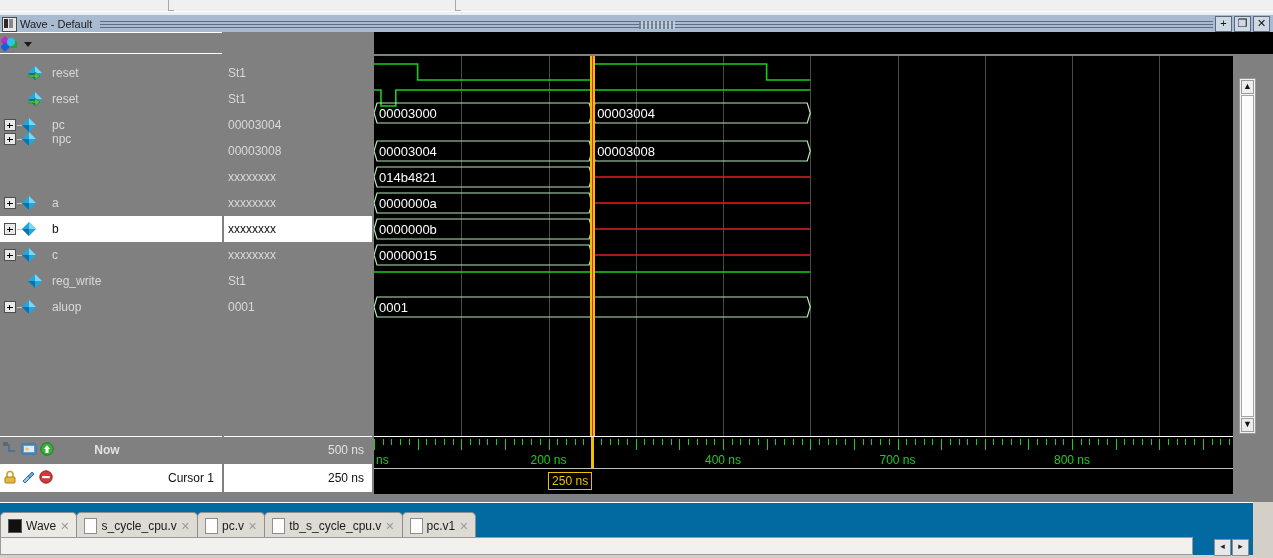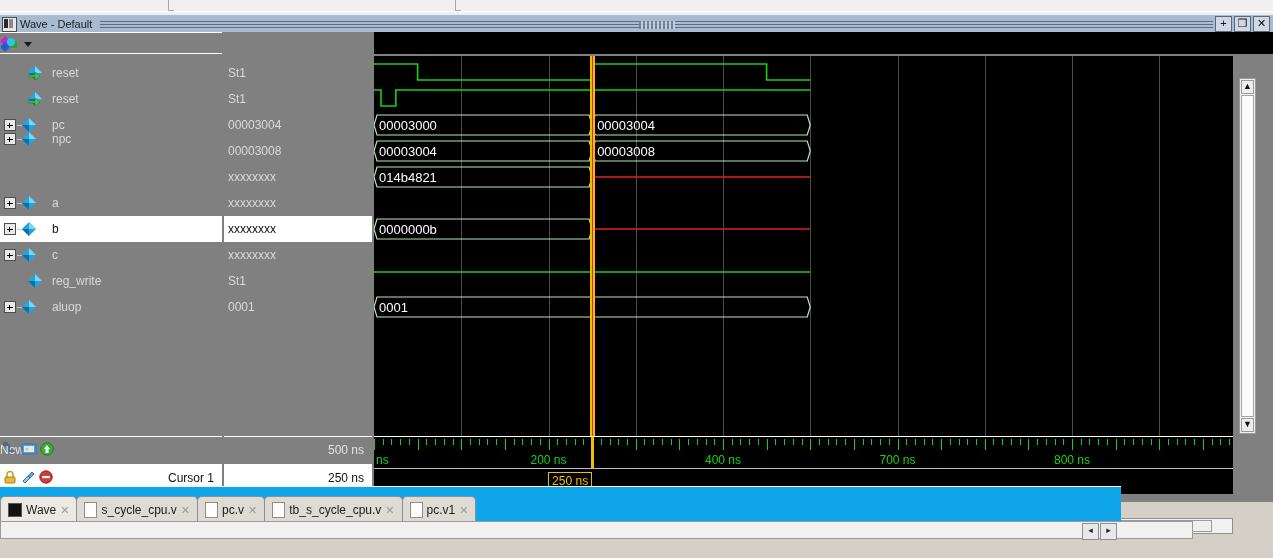--- a/index.html
+++ b/index.html
@@ -70,21 +70,21 @@
   .wv{position:absolute;left:0;width:859px;height:26px;}
   .cursorline{position:absolute;top:0;width:5px;height:380px;background:#f0c000;left:216px;z-index:5;}
   .cursorline i{position:absolute;left:2px;top:0;width:1px;height:380px;background:#e03000;display:block;}
   .gridline{position:absolute;top:0;width:1px;height:380px;background:#4a4a4a;}
 
   
   .infobar{position:absolute;left:0;top:404px;width:1273px;height:58px;}
   .ib-cell{position:absolute;box-sizing:border-box;background:#808080;border-top:1px solid #ffffff;
            color:#e2e2e2;font-size:12px;line-height:26px;}
   .ib-cell.white{background:#ffffff;color:#111111;}
-  .ib-l1{left:0;top:0;width:222px;height:44px;text-align:left;padding-right:8px;}
+  .ib-l1{left:0;top:0;width:222px;height:44px;text-align:center;padding-right:8px;font-weight:bold;}
   .ib-l2{left:0;top:28px;width:222px;height:28px;text-align:right;padding-right:8px;}
   .ib-v1{left:224px;top:0;width:148px;height:28px;text-align:right;padding-right:8px;}
   .ib-v2{left:224px;top:28px;width:148px;height:28px;text-align:right;padding-right:8px;}
   .ib-icons{position:absolute;display:flex;gap:3px;align-items:center;left:3px;}
 
   
   .timeline{position:absolute;left:374px;top:404px;width:859px;height:58px;background:#000000;
             border-top:1px solid #ffffff;box-sizing:border-box;overflow:hidden;}
   .tick{position:absolute;top:2px;width:1px;background:#18d018;}
   .tlabel{position:absolute;top:16px;color:#18d018;font-size:12px;transform:translateX(-50%);white-space:nowrap;}
@@ -100,21 +100,21 @@
             box-sizing:border-box;font-size:9px;line-height:12px;text-align:center;color:#222;cursor:pointer;}
   .sb-thumb{position:absolute;top:1px;height:12px;background:#efefef;border:1px solid #9b9b9b;box-sizing:border-box;cursor:pointer;}
 
   
   .vsb{position:absolute;left:1239px;top:46px;width:17px;height:356px;background:#f1f1f1;border:1px solid #9a9a9a;box-sizing:border-box;}
   .vsb-arrow{position:absolute;left:1px;width:13px;height:14px;background:#ececec;border:1px solid #9a9a9a;
              box-sizing:border-box;text-align:center;font-size:9px;line-height:11px;color:#111;cursor:pointer;}
   .vsb-thumb{position:absolute;left:1px;width:13px;background:#fbfbfb;border:1px solid #a5a5a5;box-sizing:border-box;cursor:pointer;}
 
   
-  .tabbar{position:absolute;left:0;top:486px;width:1121px;height:52px;background:#0ea5e9;border-top:1px solid #fff;}
+  .tabbar{position:absolute;left:0;top:502px;width:1253px;height:52px;background:#0369a1;border-top:1px solid #fff;}
   .tabs{position:absolute;left:0;top:8px;height:28px;display:flex;align-items:flex-end;}
   .tab{height:26px;display:flex;align-items:center;gap:4px;padding:0 7px;background:#dedbd4;
        border:1px solid #8f8f8f;border-bottom:none;border-radius:5px 5px 0 0;margin-right:-1px;
        font-size:12px;color:#1b1b1b;white-space:nowrap;cursor:pointer;}
   .tab.active{background:#ebe9e4;}
   .tab .fico{width:11px;height:14px;background:#fdfdfd;border:1px solid #8d8d8d;position:relative;flex:0 0 auto;}
   .tab .wico{width:12px;height:12px;background:#111;border:1px solid #555;position:relative;flex:0 0 auto;}
   .tab .x{color:#9a9a9a;font-size:11px;cursor:pointer;}
   .tabpane{position:absolute;left:0;top:34px;width:1193px;height:18px;background:#f2f1ef;border:1px solid #9a9a9a;box-sizing:border-box;}
   .tabnav{position:absolute;right:4px;top:36px;display:flex;gap:1px;}
@@ -288,40 +288,50 @@
         <div class="gridline" style="left: 523.5px;"></div>
         <div class="gridline" style="left: 610.75px;"></div>
         <div class="gridline" style="left: 698px;"></div>
         <div class="gridline" style="left: 785.25px;"></div>
         <div class="wv" style="top: 4px;"><svg width="859" height="26" viewBox="0 0 859 26">
             <path d="M0 4 L43.625 4 L43.625 20 L43.625 20 L218.125 20 L218.125 4 L218.125 4 L392.625 4 L392.625 20 L392.625 20 L436.25 20 " stroke="#18d018" stroke-width="1.6" fill="none"></path>
           </svg></div>
         <div class="wv" style="top: 30px;"><svg width="859" height="26" viewBox="0 0 859 26">
             <path d="M0 4 L6.98 4 L6.98 20 L6.98 20 L21.8125 20 L21.8125 4 L21.8125 4 L436.25 4 " stroke="#18d018" stroke-width="1.6" fill="none"></path>
           </svg></div>
-        <div class="wv" style="top: 56px;"><svg width="859" height="26" viewBox="0 0 859 26">
+        <div class="wv" style="top: 44px;"><svg width="859" height="26" viewBox="0 0 859 26">
             <polyline points="0,13 3,3 215.125,3 218.125,13 215.125,23 3,23 0,13" stroke="#b8e8b8" stroke-width="1.2" fill="none"></polyline>
             <text x="5" y="18" fill="#ffffff" font-size="13" font-family="&quot;Liberation Sans&quot;, sans-serif">00003000</text>
             <polyline points="218.125,13 221.125,3 433.25,3 436.25,13 433.25,23 221.125,23 218.125,13" stroke="#b8e8b8" stroke-width="1.2" fill="none"></polyline>
             <text x="223.125" y="18" fill="#ffffff" font-size="13" font-family="&quot;Liberation Sans&quot;, sans-serif">00003004</text>
           </svg></div>
         <div class="wv" style="top: 82px;"><svg width="859" height="26" viewBox="0 0 859 26">
             <polyline points="0,13 3,3 215.125,3 218.125,13 215.125,23 3,23 0,13" stroke="#b8e8b8" stroke-width="1.2" fill="none"></polyline>
             <text x="5" y="18" fill="#ffffff" font-size="13" font-family="&quot;Liberation Sans&quot;, sans-serif">00003004</text>
             <polyline points="218.125,13 221.125,3 433.25,3 436.25,13 433.25,23 221.125,23 218.125,13" stroke="#b8e8b8" stroke-width="1.2" fill="none"></polyline>
             <text x="223.125" y="18" fill="#ffffff" font-size="13" font-family="&quot;Liberation Sans&quot;, sans-serif">00003008</text>
           </svg></div>
         <div class="wv" style="top: 108px;"><svg width="859" height="26" viewBox="0 0 859 26">
             <polyline points="0,13 3,3 215.125,3 218.125,13 215.125,23 3,23 0,13" stroke="#b8e8b8" stroke-width="1.2" fill="none"></polyline>
             <text x="5" y="18" fill="#ffffff" font-size="13" font-family="&quot;Liberation Sans&quot;, sans-serif">014b4821</text>
             <line x1="221.125" x2="436.25" y1="13" y2="13" stroke="#e02020" stroke-width="1.6"></line>
           </svg></div>
+        <div class="wv" style="top: 134px;"><svg width="859" height="26" viewBox="0 0 859 26">
+            <polyline points="0,13 3,3 215.125,3 218.125,13 215.125,23 3,23 0,13" stroke="#b8e8b8" stroke-width="1.2" fill="none"></polyline>
+            <text x="5" y="18" fill="#ffffff" font-size="13" font-family="&quot;Liberation Sans&quot;, sans-serif">0000000a</text>
+            <line x1="221.125" x2="436.25" y1="13" y2="13" stroke="#e02020" stroke-width="1.6"></line>
+          </svg></div>
         <div class="wv" style="top: 160px;"><svg width="859" height="26" viewBox="0 0 859 26">
             <polyline points="0,13 3,3 215.125,3 218.125,13 215.125,23 3,23 0,13" stroke="#b8e8b8" stroke-width="1.2" fill="none"></polyline>
             <text x="5" y="18" fill="#ffffff" font-size="13" font-family="&quot;Liberation Sans&quot;, sans-serif">0000000b</text>
+            <line x1="221.125" x2="436.25" y1="13" y2="13" stroke="#e02020" stroke-width="1.6"></line>
+          </svg></div>
+        <div class="wv" style="top: 186px;"><svg width="859" height="26" viewBox="0 0 859 26">
+            <polyline points="0,13 3,3 215.125,3 218.125,13 215.125,23 3,23 0,13" stroke="#b8e8b8" stroke-width="1.2" fill="none"></polyline>
+            <text x="5" y="18" fill="#ffffff" font-size="13" font-family="&quot;Liberation Sans&quot;, sans-serif">00000015</text>
             <line x1="221.125" x2="436.25" y1="13" y2="13" stroke="#e02020" stroke-width="1.6"></line>
           </svg></div>
         <div class="wv" style="top: 212px;"><svg width="859" height="26" viewBox="0 0 859 26">
             <path d="M0 4 L436.25 4 " stroke="#18d018" stroke-width="1.6" fill="none"></path>
           </svg></div>
         <div class="wv" style="top: 238px;"><svg width="859" height="26" viewBox="0 0 859 26">
             <polyline points="0,13 3,3 433.25,3 436.25,13 433.25,23 3,23 0,13" stroke="#b8e8b8" stroke-width="1.2" fill="none"></polyline>
             <text x="5" y="18" fill="#ffffff" font-size="13" font-family="&quot;Liberation Sans&quot;, sans-serif">0001</text>
           </svg></div>
         <div class="cursorline" style="left: 216.125px;">

